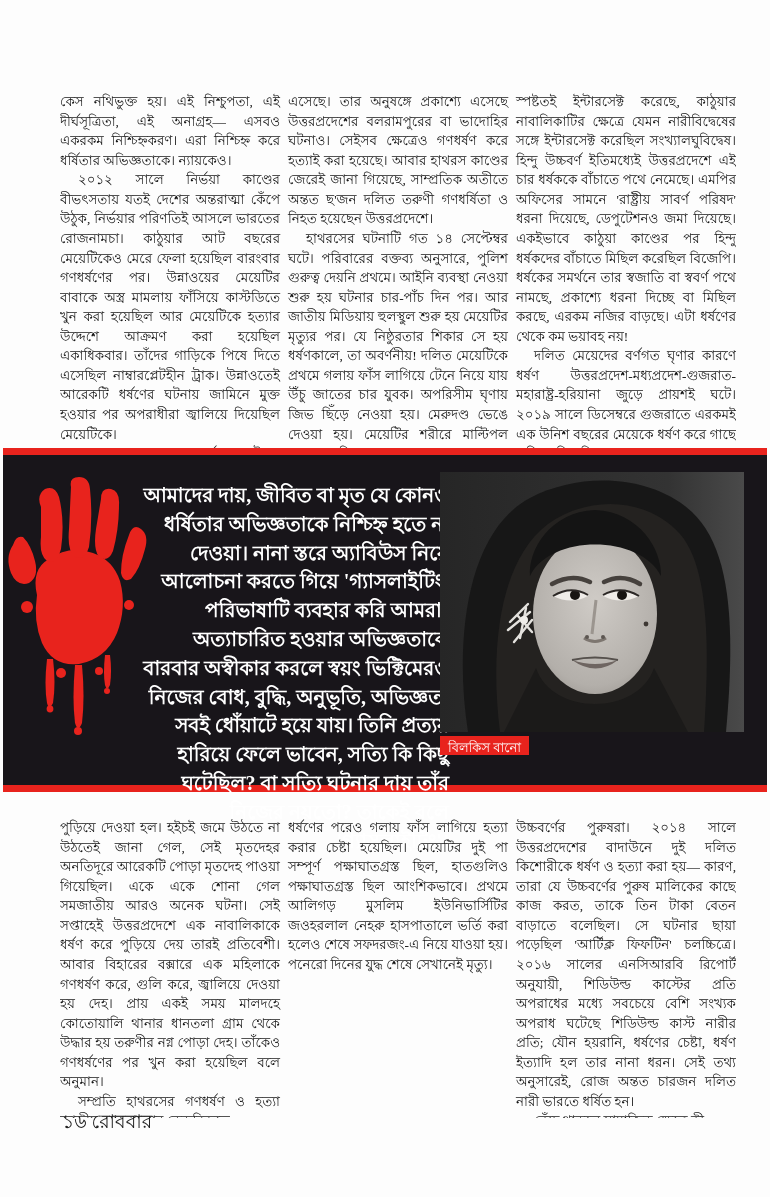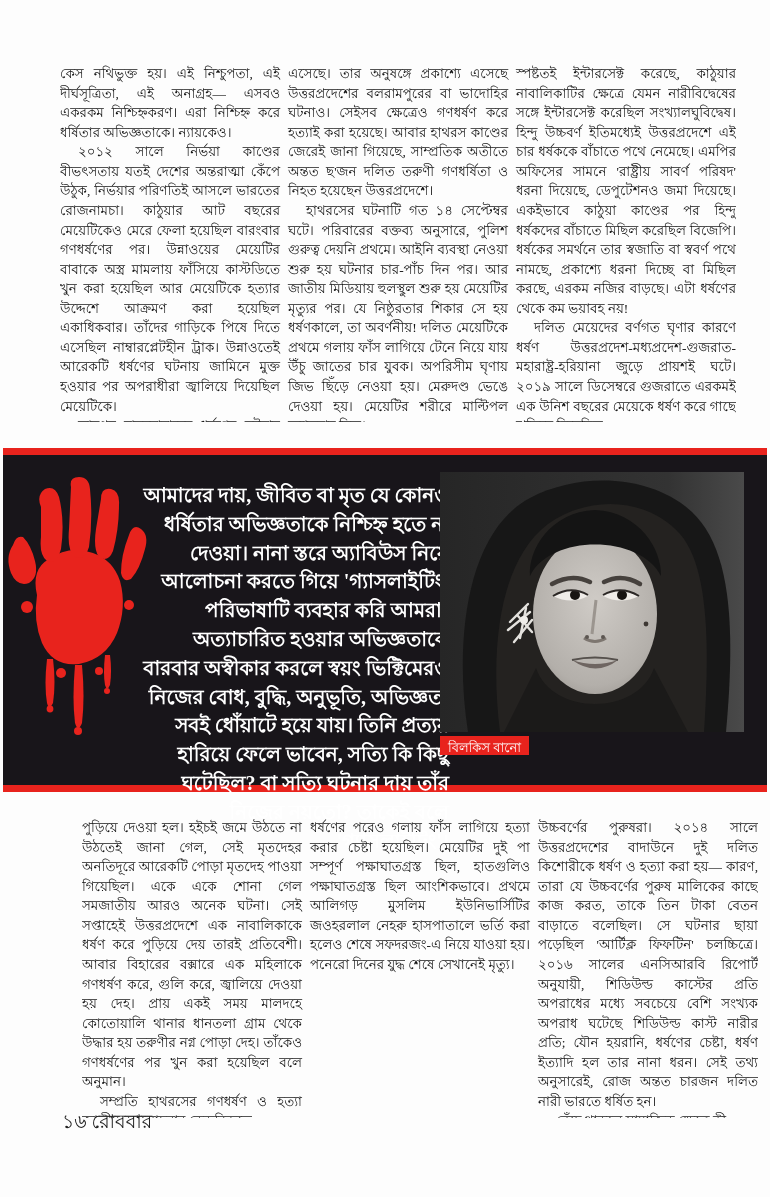--- a/index.html
+++ b/index.html
@@ -6,22 +6,22 @@
   html,body { background:#ffffff; }
   body {
     width:770px; height:1197px; position:relative;
     font-family:"Liberation Serif","DejaVu Serif",serif;
     color:#111;
   }
   .page { position:absolute; inset:0; background:#fdfdfd; }
 
   
   .cols { position:absolute; left:60px; width:676px; display:flex; gap:8px; }
-  .cols.top { top:64px; height:358px; overflow:hidden;justify-content:flex-end; }
-  .cols.bottom { top:818px; height:300px; overflow:hidden;margin-left:22px; }
+  .cols.top { top:92px; height:358px; overflow:hidden;justify-content:flex-end; }
+  .cols.bottom { top:818px; height:300px; overflow:hidden; }
   .col { width:220px; flex:0 0 220px; font-size:13.4px; line-height:1.46;
          text-align:justify; color:#151515; }
   .col p { text-align:justify; }
   .col p.indent { text-indent:18px; }
 
   
   .banner {
     position:absolute; left:3px; top:448px; width:764px; height:344px;
     background:#18151a;
     border-top:7px solid #e8231d; border-bottom:7px solid #e8231d;

